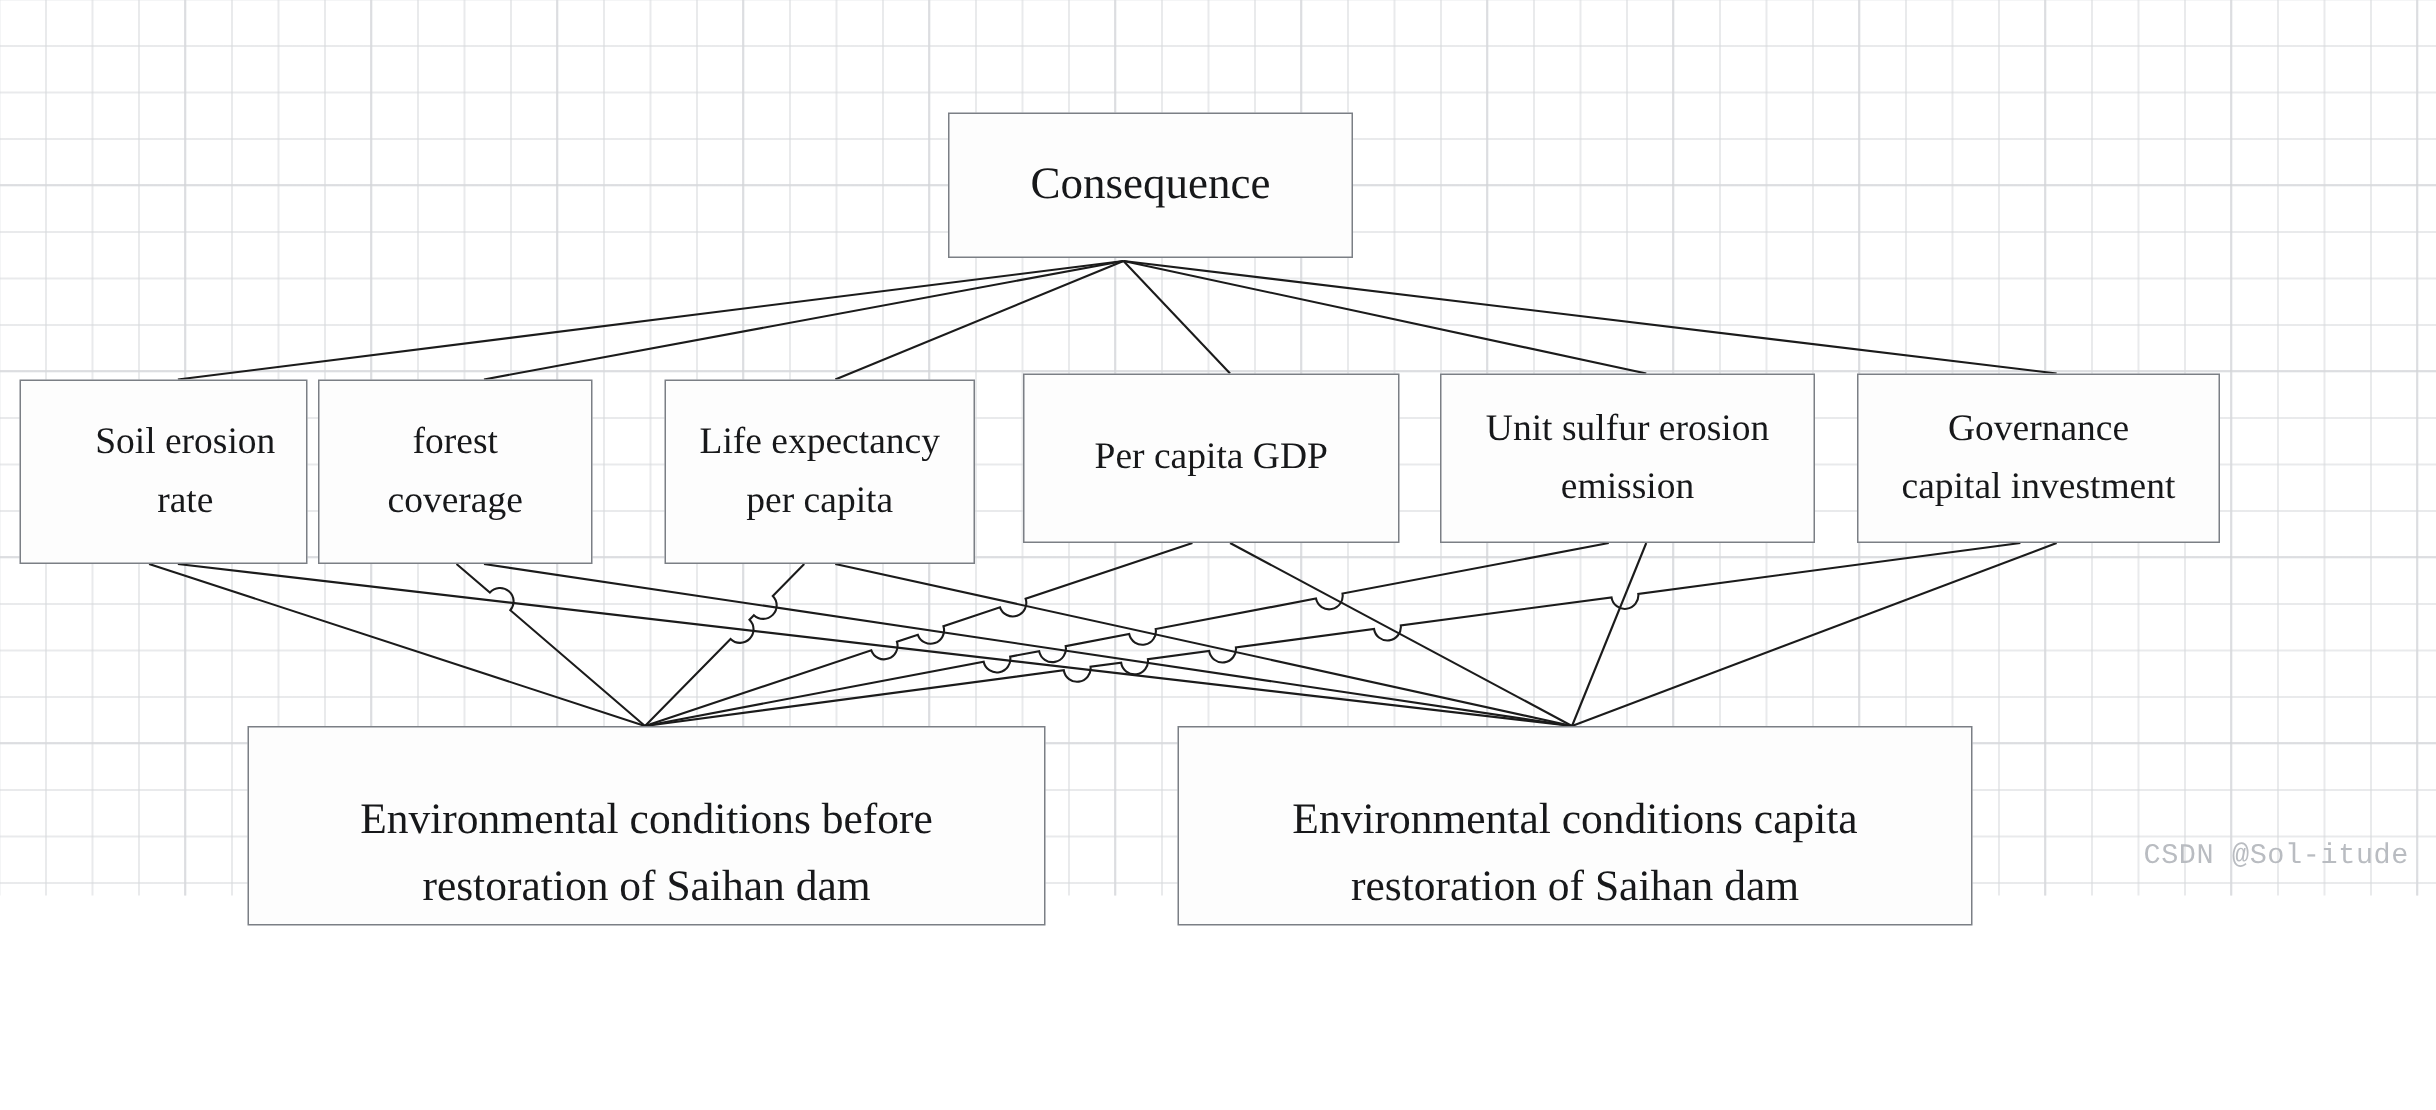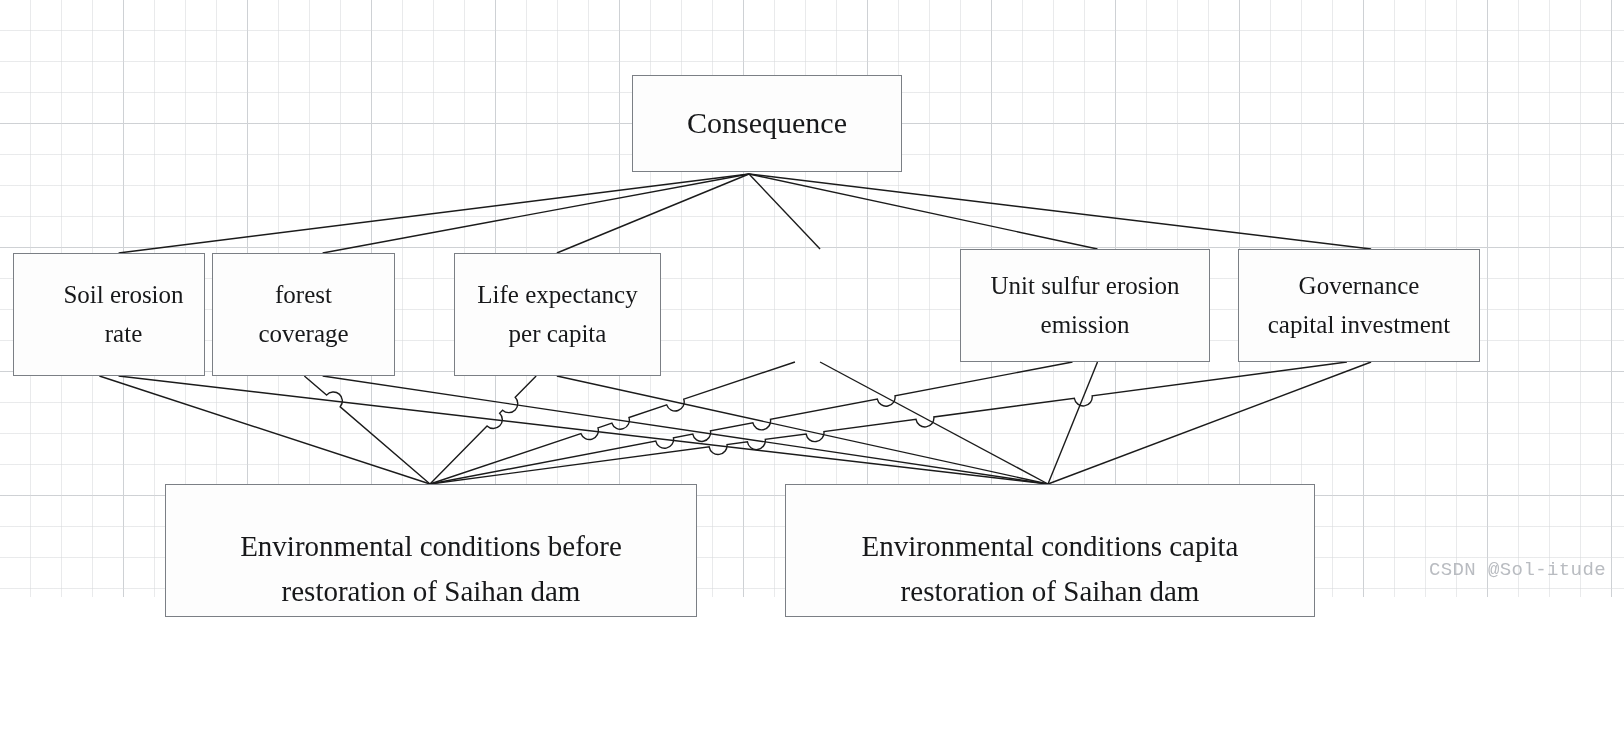--- a/index.html
+++ b/index.html
@@ -108,23 +108,26 @@
   </div>
 
   <div class="node lvl-mid" id="node-c0" style="left: 13px; top: 253px; width: 192px; height: 123px; padding-left: 35px;">
     <span class="node-label">Soil erosion
 rate</span>
   </div>
   <div class="node lvl-mid" id="node-c1" style="left: 212px; top: 253px; width: 183px; height: 123px;">
     <span class="node-label">forest
 coverage</span>
   </div>
-  <div class="node lvl-mid" id="node-c2" style="left: 443px; top: 253px; width: 207px; height: 123px; margin-left: 11px;">
+  <div class="node lvl-mid" id="node-c2" style="left: 443px; top: 253px; width: 207px; height: 123px;">
     <span class="node-label">Life expectancy
 per capita</span>
+  </div>
+  <div class="node lvl-mid" id="node-c3" style="left: 682px; top: 249px; width: 251px; height: 113px;">
+    <span class="node-label">Per capita GDP</span>
   </div>
   <div class="node lvl-mid" id="node-c4" style="left: 960px; top: 249px; width: 250px; height: 113px;">
     <span class="node-label">Unit sulfur erosion
 emission</span>
   </div>
   <div class="node lvl-mid" id="node-c5" style="left: 1238px; top: 249px; width: 242px; height: 113px;">
     <span class="node-label">Governance
 capital investment</span>
   </div>
 

